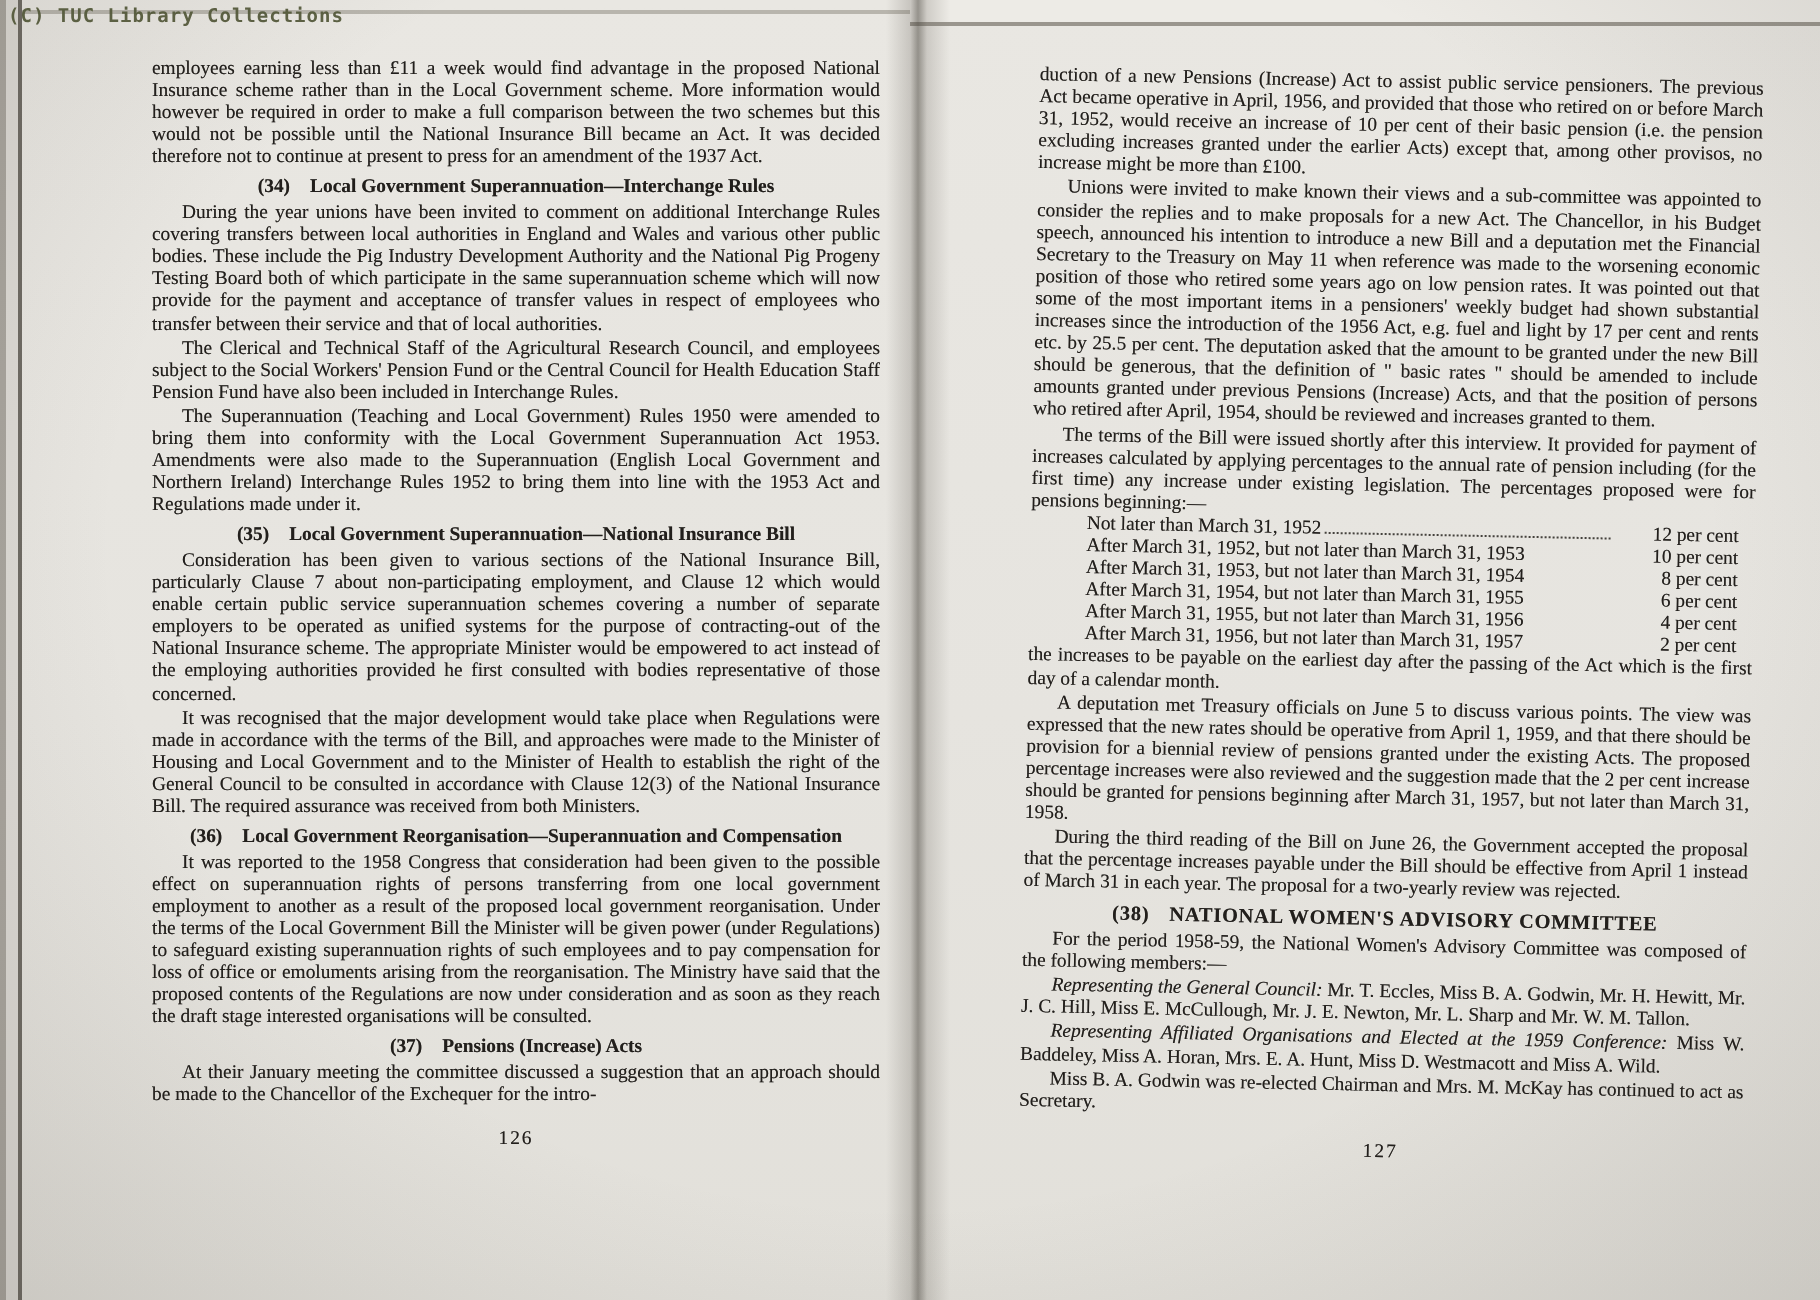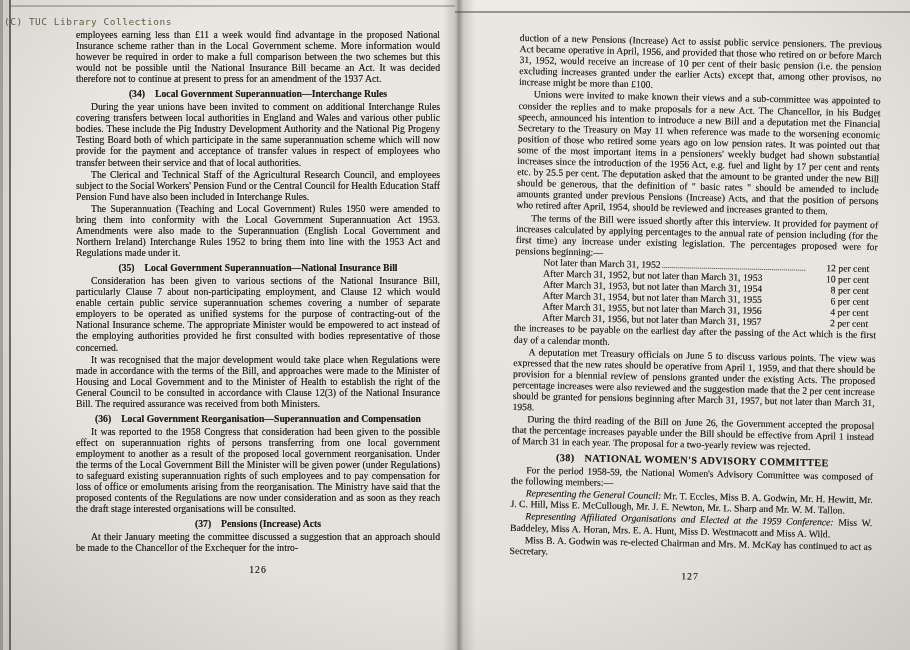--- a/index.html
+++ b/index.html
@@ -16,23 +16,23 @@
   }
   
   .edge-left{position:absolute;left:0;top:0;width:12px;height:650px;
     background:linear-gradient(90deg,#a8a49d 0px,#a8a49d 3px,#dcd9d4 3px,#dcd9d4 9px,#6e6a63 9px,#6e6a63 11px,rgba(0,0,0,0) 11px);}
   .edge-top-left{position:absolute;left:11px;top:5px;width:444px;height:2px;background:#a39f97;opacity:.7;}
   .edge-top-right-light{position:absolute;left:455px;top:0;width:455px;height:11px;background:#edebe6;}
   .edge-top-right{position:absolute;left:455px;top:11px;width:455px;height:2px;background:#9a968e;}
   .spine{position:absolute;left:443px;top:0;width:32px;height:650px;
     background:linear-gradient(90deg,rgba(100,95,87,0) 0%,rgba(100,95,87,.25) 38%,rgba(78,74,66,.55) 50%,rgba(100,95,87,.22) 64%,rgba(100,95,87,0) 100%);}
   .watermark{
-    position:absolute;left:4px;top:16px;z-index:5;
+    position:absolute;left:4px;top:3px;z-index:5;
     font-family:"DejaVu Sans Mono",monospace;
-    font-size:9.5px;font-weight:normal;letter-spacing:.5px;
+    font-size:9.5px;font-weight:bold;letter-spacing:.5px;
     color:#555a3c;opacity:.95;
   }
   
   .page-col{position:absolute;font-size:9.7px;line-height:11.1px;text-shadow:0 0 .3px rgba(20,18,15,.55);}
   .page-left-col{left:76px;top:29px;width:364px;}
   .page-right-col{left:520px;top:32px;width:362px;transform:rotate(1.15deg);transform-origin:0 0;}
   p{margin:0;text-align:justify;}
   .indent{text-indent:15px;margin-top:1px;}
   .noindent{text-indent:0;}
   .sec-head{text-align:center;font-weight:bold;margin:4px 0 1px;line-height:11.6px;}

